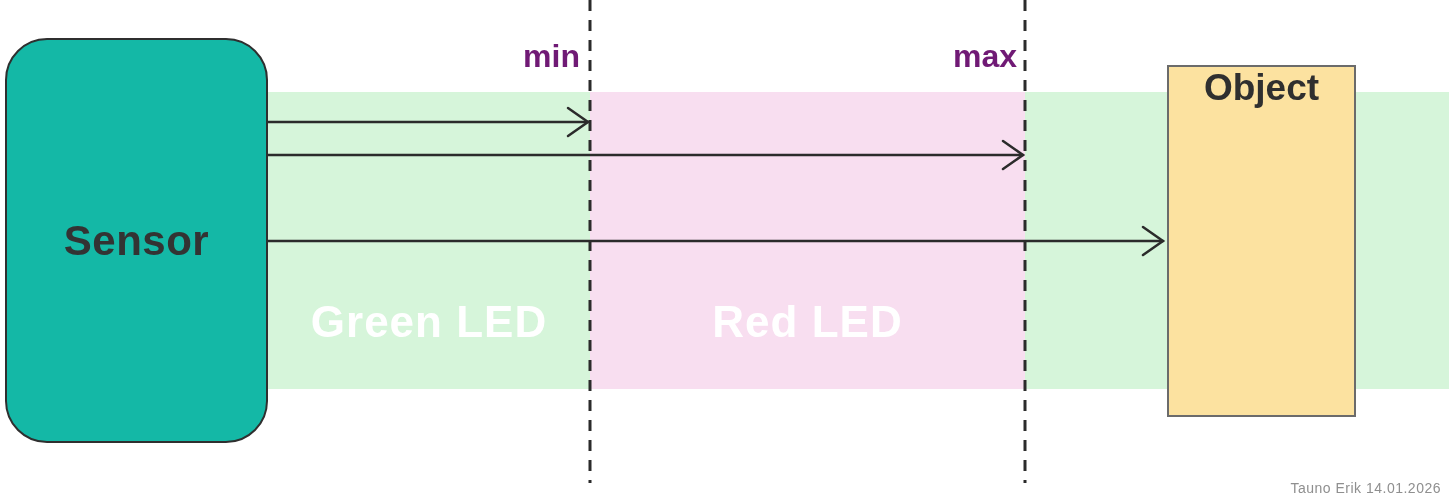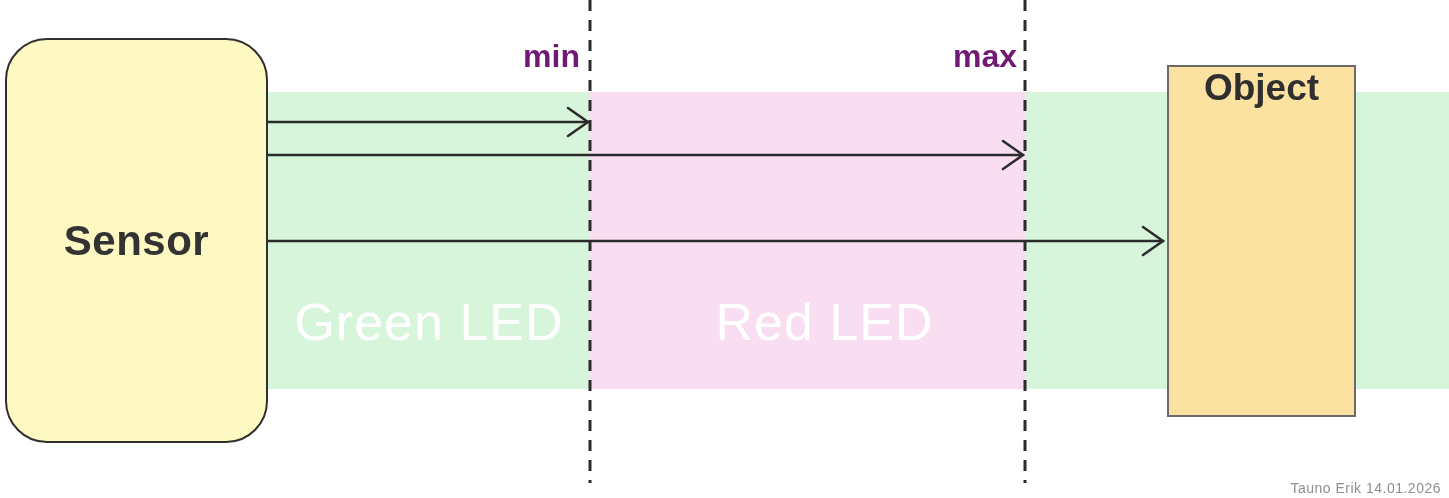--- a/index.html
+++ b/index.html
@@ -21,42 +21,42 @@
   .band-red         { left: 590px;  width: 435px; background: #f8def0; }
   .band-green-right { left: 1025px; width: 424px; background: #d6f5da; }
 
   .zone-label {
     position: absolute;
     z-index: 4;
     top: 296px;
     height: 52px;
     line-height: 52px;
     text-align: center;
-    font-size: 52px;
-    font-weight: 400;
+    font-size: 44px;
+    font-weight: 700;
     color: #ffffff;
     letter-spacing: 1px;
     pointer-events: none;
   }
   .zone-label.green { left: 268px; width: 322px; }
-  .zone-label.red   { left: 590px; width: 435px; margin-left: 17px; }
+  .zone-label.red   { left: 590px; width: 435px; }
 
   
   svg.overlay {
     position: absolute; left: 0; top: 0;
     width: 1449px; height: 498px;
     z-index: 2;
   }
 
   
   .sensor-box {
     position: absolute; z-index: 3;
     left: 5px; top: 38px;
     width: 263px; height: 405px;
-    background: #fef9c3;
+    background: #14b8a6;
     border: 2.5px solid #2f2f2f;
     border-radius: 42px;
     display: flex; align-items: center; justify-content: center;
   }
   .sensor-box .box-label {
     font-size: 42px; font-weight: 600; color: #333333;
     letter-spacing: 0.5px;
   }
   .object-box {
     position: absolute; z-index: 3;

